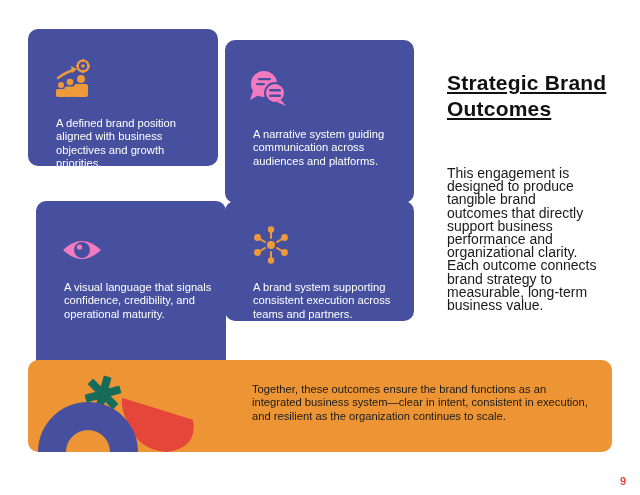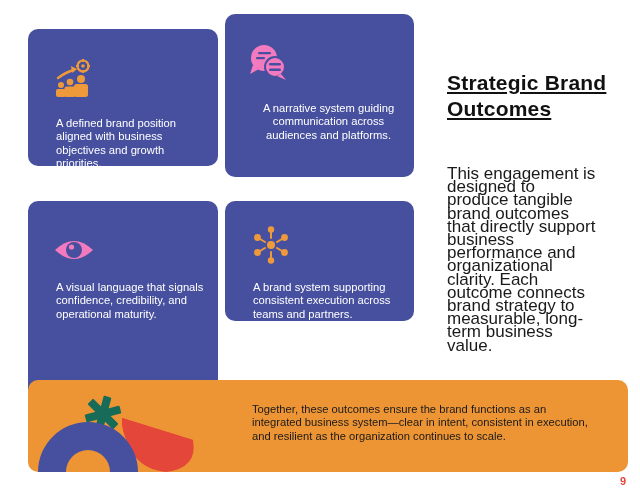--- a/index.html
+++ b/index.html
@@ -10,43 +10,43 @@
     .card {
       position: absolute; background: #47509e; border-radius: 10px;
       box-sizing: border-box;
     }
     .card .icon { position: absolute; left: 26px; width: 40px; height: 40px; }
     .card .text {
       position: absolute; left: 28px; right: 10px; color: #ffffff;
       font-size: 11.2px; line-height: 13.4px;
     }
     #c1 { left: 28px; top: 29px; width: 190px; height: 137px; }
-    #c2 { left: 225px; top: 14px; width: 189px; height: 163px; text-align: center; }
-    #c3 { left: 28px; top: 201px; width: 190px; height: 212px; }
+    #c2 { left: 225px; top: 40px; width: 189px; height: 163px; }
+    #c3 { left: 36px; top: 201px; width: 190px; height: 212px; }
     #c4 { left: 225px; top: 201px; width: 189px; height: 120px; }
     #c1 .icon { top: 29px; }
     #c1 .text { top: 88px; }
     #c2 .icon { top: 29px; left: 24px; }
     #c2 .text { top: 88px; }
     #c3 .icon { top: 29px; }
     #c3 .text { top: 80px; }
     #c4 .icon { top: 24px; }
     #c4 .text { top: 80px; }
 
     .title {
       position: absolute; left: 447px; top: 70px; font-size: 21px; font-weight: bold;
       line-height: 25.5px; color: #111111; letter-spacing: 0.2px; width: 180px; text-decoration: underline;
     }
     .desc {
       position: absolute; left: 447px; top: 167px; width: 150px; color: #1a1a1a;
-      font-size: 17px; line-height: 13.2px;
+      font-size: 14px; line-height: 13.2px;
     }
     .banner {
-      position: absolute; left: 28px; top: 380px; width: 584px; height: 92px;
-      background: #ed9434; border-radius: 10px; overflow: hidden; padding-left: 16px;
+      position: absolute; left: 28px; top: 360px; width: 584px; height: 92px;
+      background: #ed9434; border-radius: 10px; overflow: hidden;
     }
     .banner .art { position: absolute; left: 0; top: 0; width: 200px; height: 92px; }
     .banner .text {
       position: absolute; left: 224px; top: 23px; width: 340px; color: #1a1a1a;
       font-size: 11.2px; line-height: 13.4px;
     }
     .page-num {
       position: absolute; left: 620px; top: 475px; color: #e0443a;
       font-size: 11px; font-weight: bold;
     }

